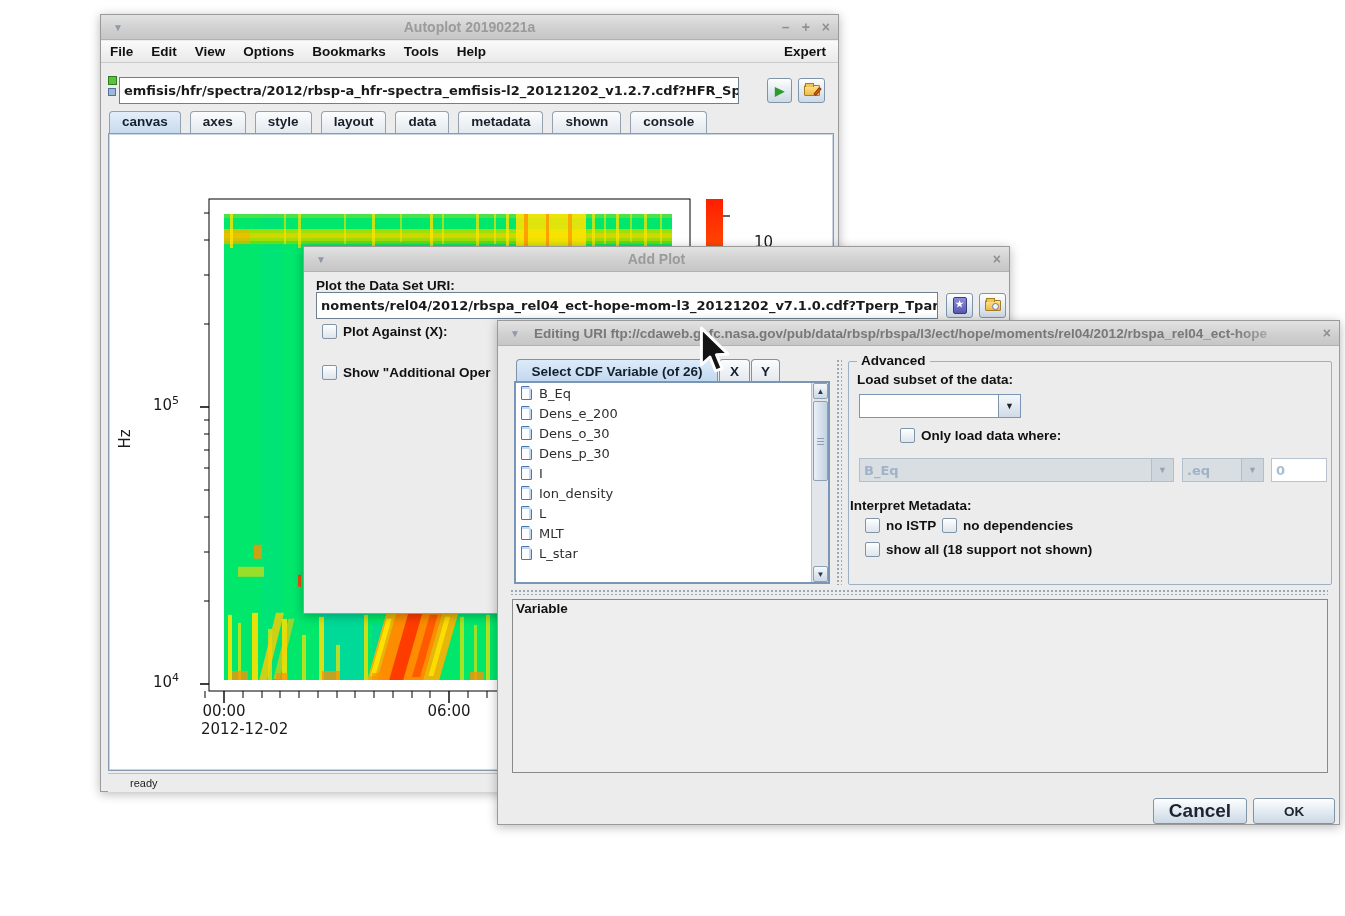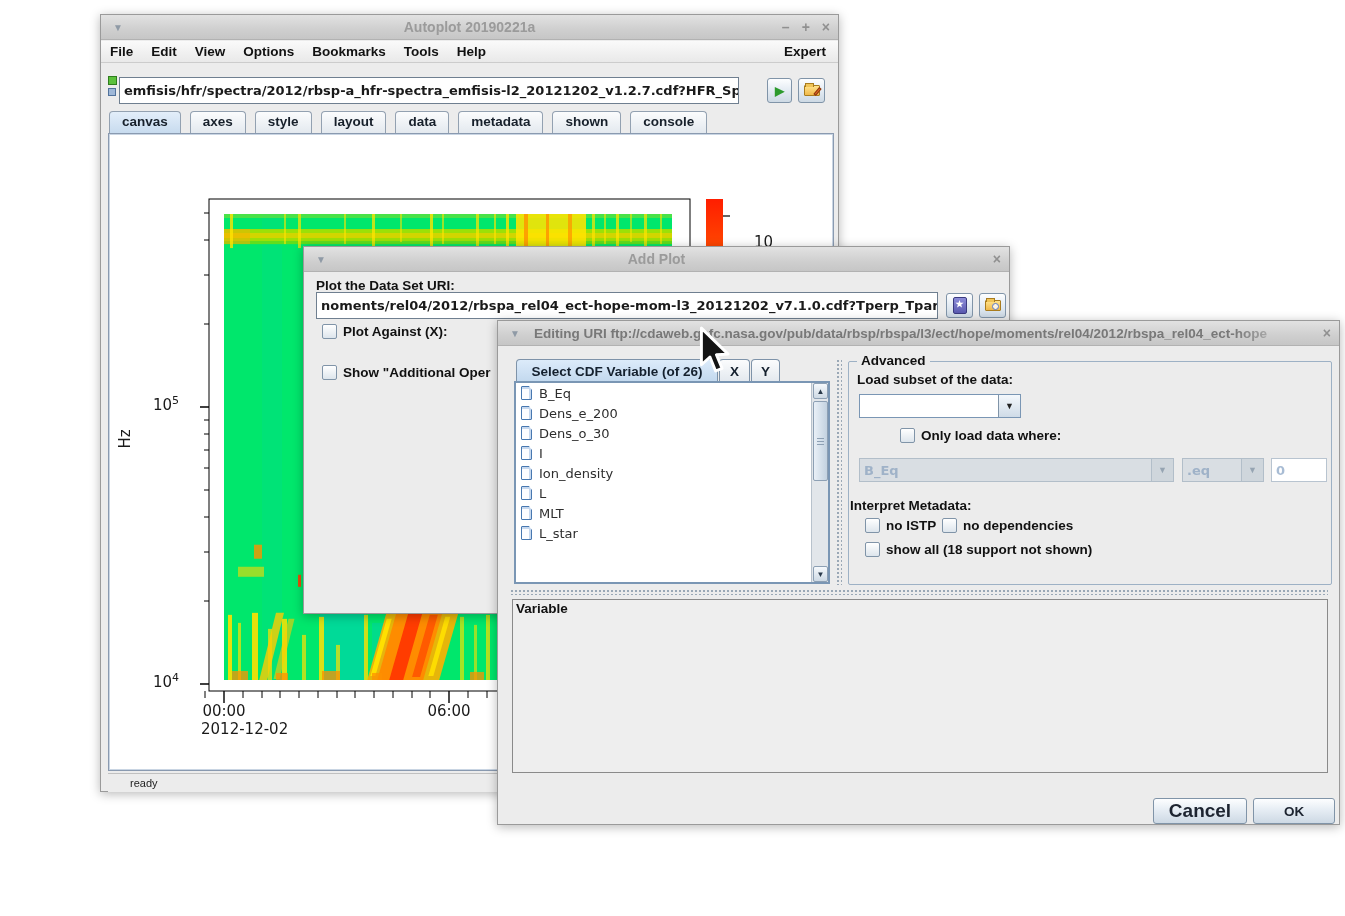--- a/index.html
+++ b/index.html
@@ -324,20 +324,24 @@
     <div class="lrow">
         <span class="ficon"></span>
         <span class="ltext">Dens_e_200</span>
       </div>
     <div class="lrow">
         <span class="ficon"></span>
         <span class="ltext">Dens_o_30</span>
       </div>
     <div class="lrow">
         <span class="ficon"></span>
+        <span class="ltext">Dens_p_30</span>
+      </div>
+    <div class="lrow">
+        <span class="ficon"></span>
         <span class="ltext">I</span>
       </div>
     <div class="lrow">
         <span class="ficon"></span>
         <span class="ltext">Ion_density</span>
       </div>
     <div class="lrow">
         <span class="ficon"></span>
         <span class="ltext">L</span>
       </div>

